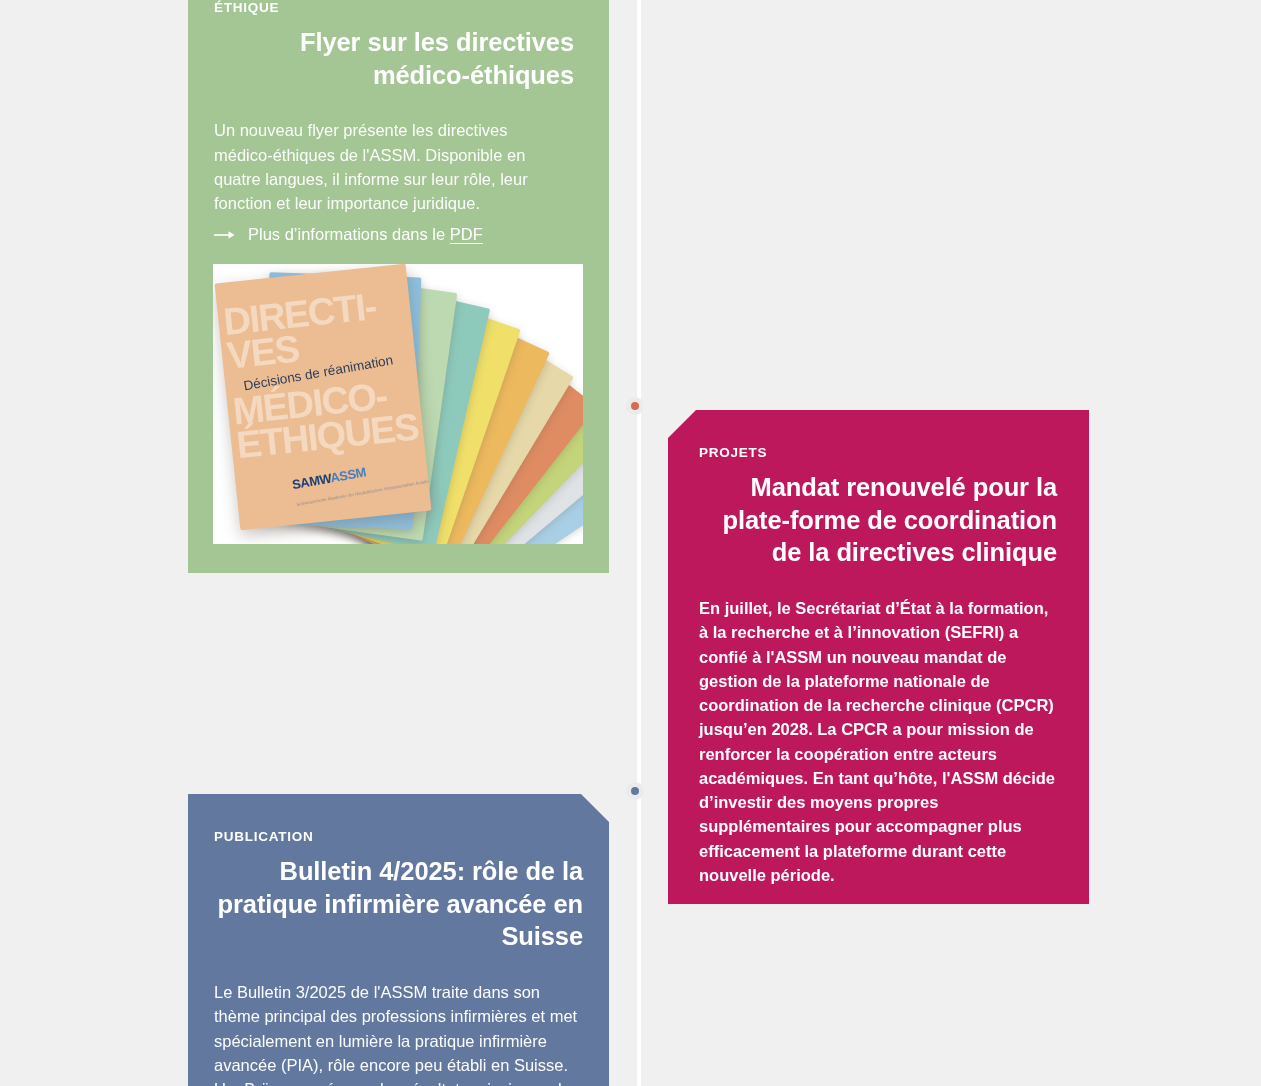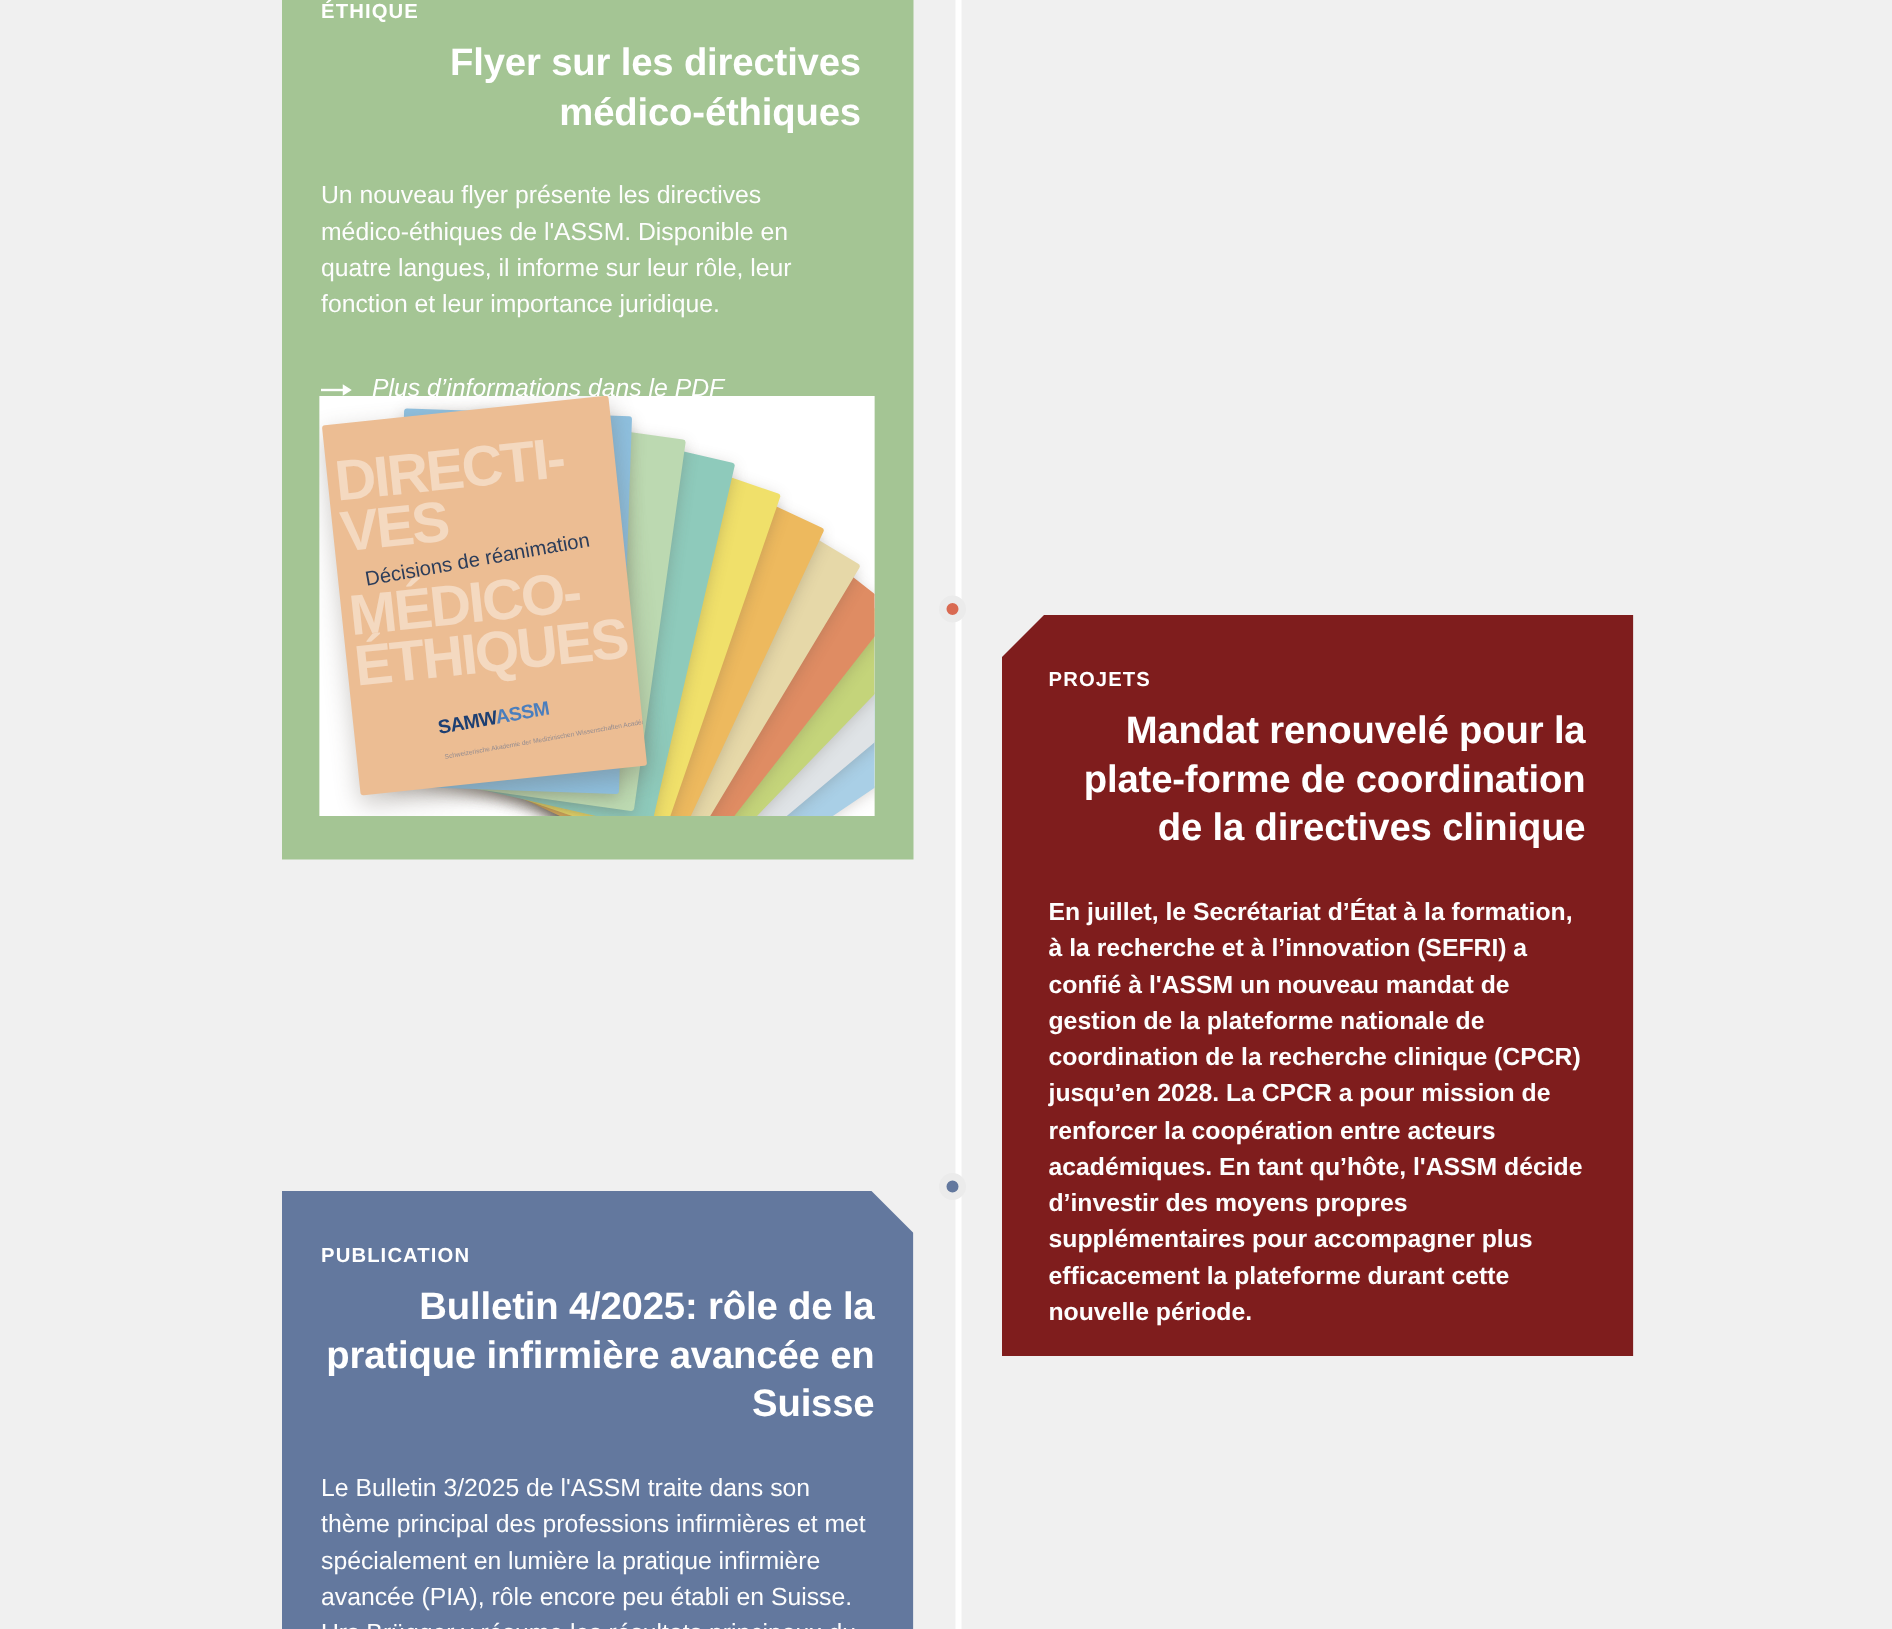--- a/index.html
+++ b/index.html
@@ -66,24 +66,23 @@
     font-size: 16.5px;
     line-height: 1.47;
     margin-top: 27px;
     color: #fdfdfd;
   }
 
   .card-link-row {
     display: flex;
     align-items: center;
     gap: 12px;
-    margin-top: 33px;
+    margin-top: 8px;
     font-size: 16.5px;
     line-height: 1.4;
-    font-style: italic;
   }
   .arrow-icon {
     flex: 0 0 auto;
     display: block;
     width: 22px;
     height: 12px;
   }
   .card-link-text { color: #ffffff; }
   .card-link-text a,
   .inline-link {
@@ -178,21 +177,21 @@
     line-height: 1.45;
     white-space: nowrap;
   }
 
   
   #card-projets {
     left: 668px;
     top: 410px;
     width: 421px;
     height: 494px;
-    background: #7f1d1d;
+    background: #be185d;
     padding: 22px 32px 0 31px;
     clip-path: polygon(0 28px, 28px 0, 100% 0, 100% 100%, 0 100%);
   }
   #card-projets .card-eyebrow { margin-top: 13px; }
   #card-projets .card-title { max-width: 360px; }
   #card-projets .card-body { max-width: 360px; font-weight: bold; }
 
   
   #card-publication {
     left: 188px;

